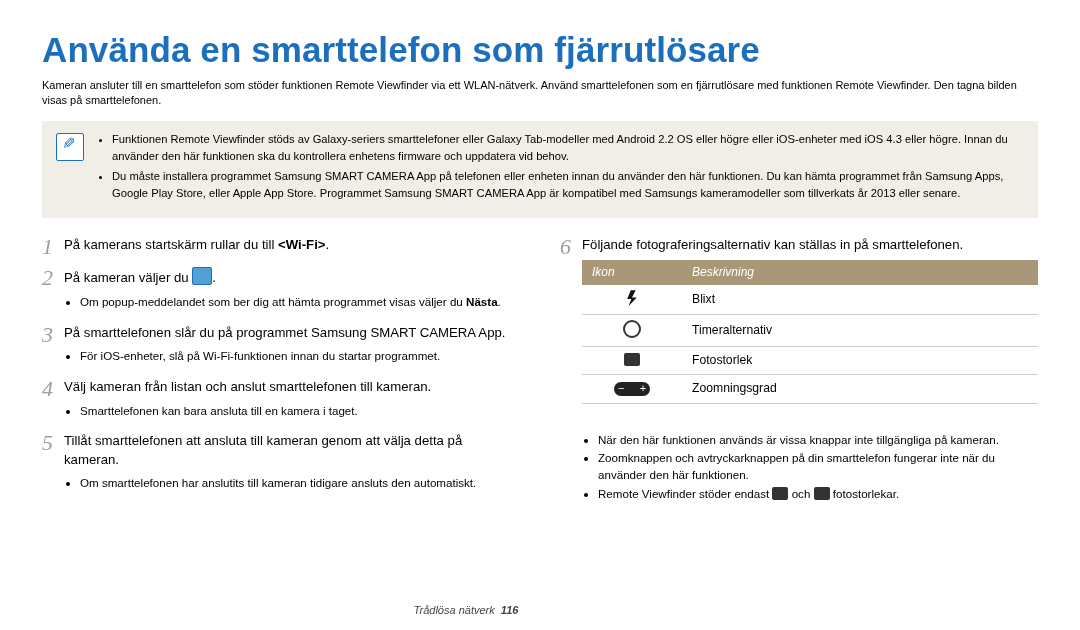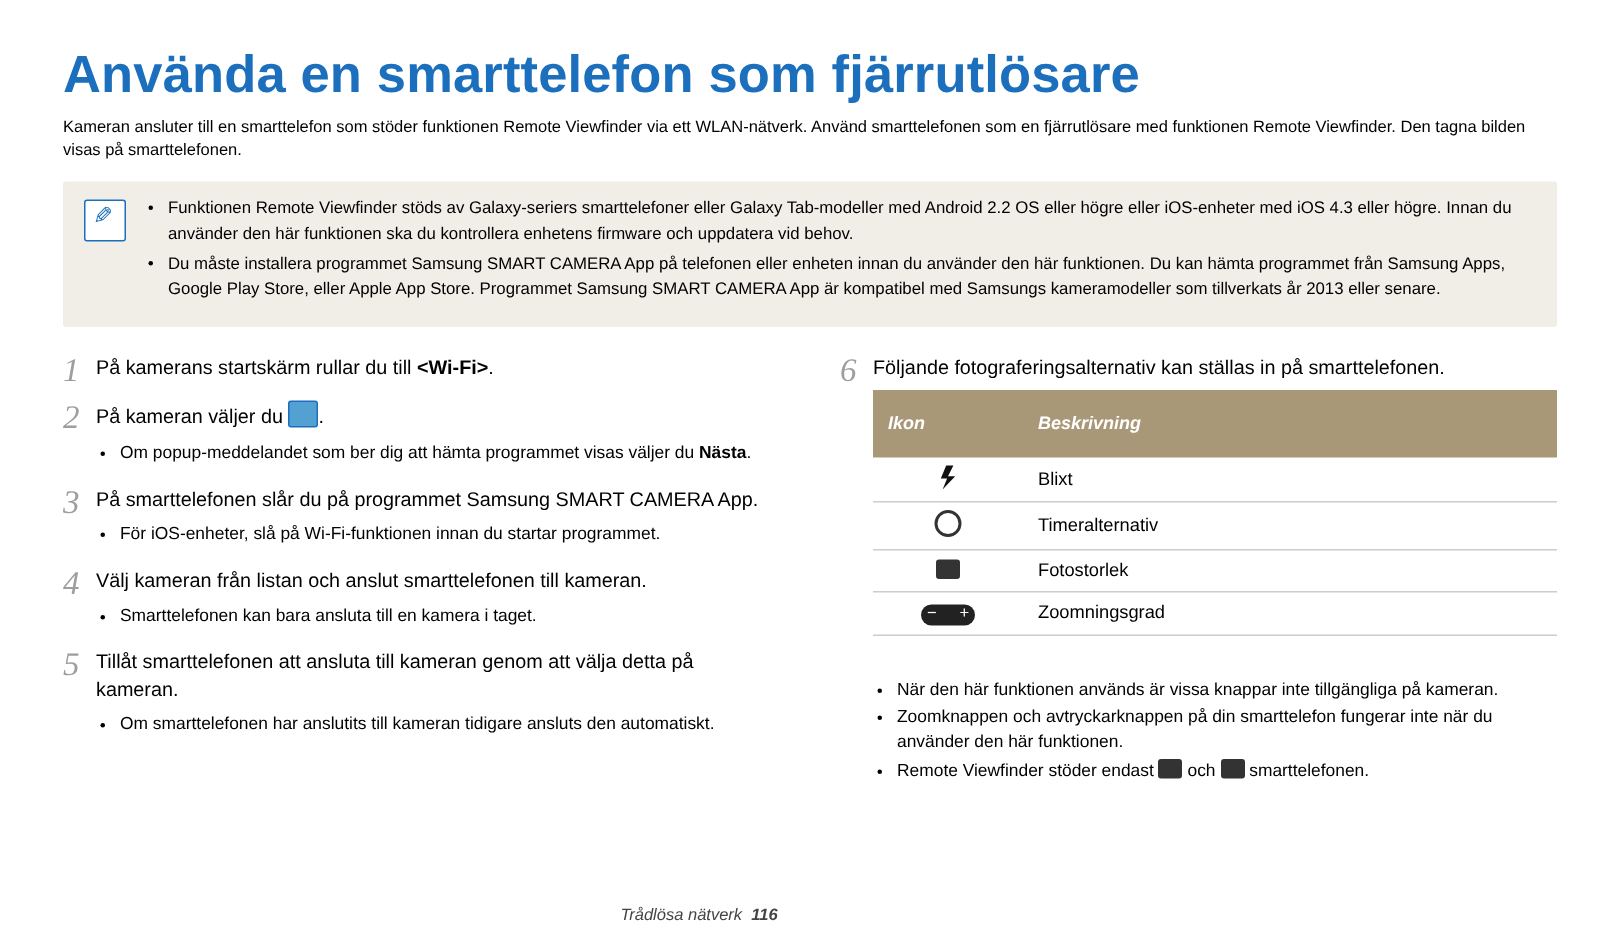--- a/index.html
+++ b/index.html
@@ -114,23 +114,23 @@
   table.icontable {
     width: 100%;
     border-collapse: collapse;
     margin-top: 6px;
     font-size: 12.2px;
   }
   table.icontable th {
     background:#a99877;
     color:#fff;
     text-align:left;
-    font-weight:700;
+    font-weight:400;
     font-style: italic;
-    padding:14px 10px;
+    padding:4px 10px;
     font-size:12px;
     margin-top:34px;
   }
   table.icontable td {
     border-bottom:1px solid #ccc;
     padding:5px 10px;
     vertical-align: middle;
   }
   .iconc { width:80px;text-align:center; }
   .footer {
@@ -225,21 +225,21 @@
             <tr>
                   <td class="iconc"><span class="zoom-pill">−&nbsp;&nbsp;&nbsp;&nbsp;&nbsp;+</span></td>
                   <td>Zoomningsgrad</td>
                 </tr>
           </tbody>
             </table>
           <ul class="sub" style="margin-top:28px">
             <li>När den här funktionen används är vissa knappar inte tillgängliga på kameran.</li>
             <li>Zoomknappen och avtryckarknappen på din smarttelefon fungerar inte när du använder den här funktionen.</li>
             <li>
-              <span>Remote Viewfinder stöder endast </span><span class="mini-icon"></span><span> och </span><span class="mini-icon"></span><span> smarttelefonen.</span>
+              <span>Remote Viewfinder stöder endast </span><span class="mini-icon"></span><span> och </span><span class="mini-icon"></span><span> fotostorlekar.</span>
             </li>
           </ul>
         </li>
       </ol>
     </div>
   </div>
 </div>
 
 <div class="footer">
   <span>Trådlösa nätverk</span>&nbsp;&nbsp;<b>116</b>

